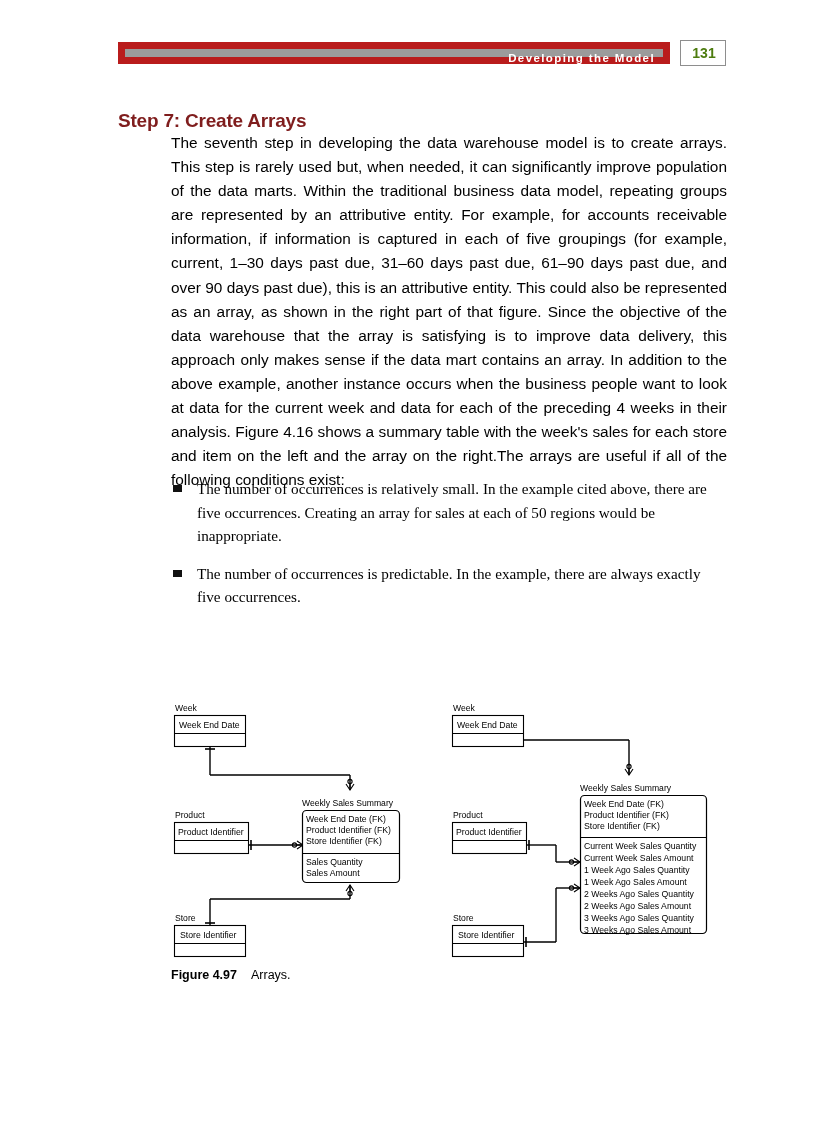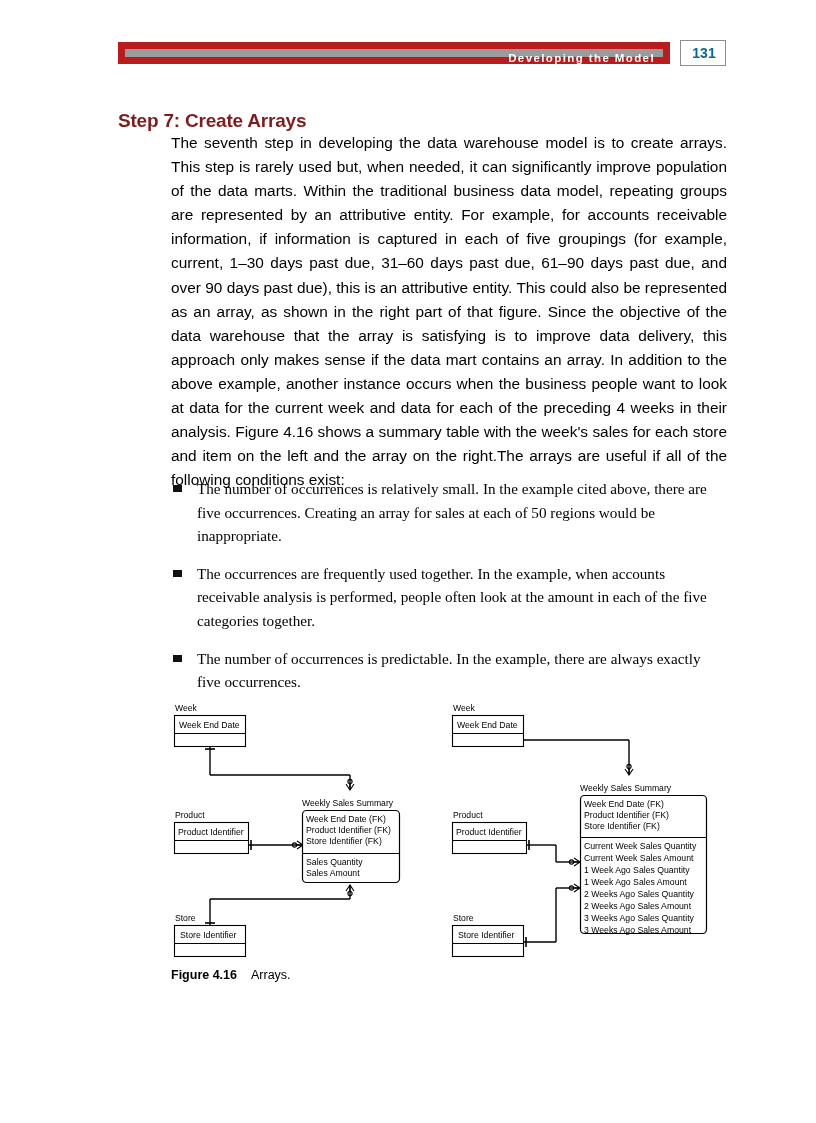--- a/index.html
+++ b/index.html
@@ -38,21 +38,21 @@
     border:1px solid #8e8e8e;
     background:#ffffff;
     box-sizing:border-box;
   }
   .pagenum{
     position:absolute; left:0; top:4px; width:46px;
     text-align:center;
     font-family:"Liberation Sans", sans-serif;
     font-weight:bold;
     font-size:14px;
-    color:#0369a1;
+    color:#4d7c0f;
   }
 
   
   .section-heading{
     position:absolute; left:118px; top:97px;
     font-family:"Liberation Sans", sans-serif;
     font-weight:bold;
     font-size:19px;
     letter-spacing:-0.2px;
     color:#7f1d1d;
@@ -137,24 +137,20 @@
   <h1 class="section-heading">Step 7: Create Arrays</h1>
 
   <div class="body-col">
     <p class="para">The seventh step in developing the data warehouse model is to create arrays. This step is rarely used but, when needed, it can significantly improve population of the data marts. Within the traditional business data model, repeating groups are represented by an attributive entity. For example, for accounts receivable information, if information is captured in each of five groupings (for example, current, 1–30 days past due, 31–60 days past due, 61–90 days past due, and over 90 days past due), this is an attributive entity. This could also be represented as an array, as shown in the right part of that figure. Since the objective of the data warehouse that the array is satisfying is to improve data delivery, this approach only makes sense if the data mart contains an array. In addition to the above example, another instance occurs when the business people want to look at data for the current week and data for each of the preceding 4 weeks in their analysis. Figure 4.16 shows a summary table with the week's sales for each store and item on the left and the array on the right.The arrays are useful if all of the following conditions exist:</p>
   </div>
 
   <div class="bullets">
     <div class="bullet-item">
       <span class="bullet-marker"></span>
       <span>The number of occurrences is relatively small. In the example cited above, there are five occurrences. Creating an array for sales at each of 50 regions would be inappropriate.</span>
-    </div>
-    <div class="bullet-item">
-      <span class="bullet-marker"></span>
-      <span>The occurrences are frequently used together. In the example, when accounts receivable analysis is performed, people often look at the amount in each of the five categories together.</span>
     </div>
     <div class="bullet-item">
       <span class="bullet-marker"></span>
       <span>The number of occurrences is predictable. In the example, there are always exactly five occurrences.</span>
     </div>
   </div>
 
   <div class="figure">
     <svg width="816" height="1123" viewBox="0 0 816 1123" xmlns="http://www.w3.org/2000/svg">
       <defs>
@@ -292,16 +288,16 @@
           <text class="ent-attr" x="584" y="897">2 Weeks Ago Sales Quantity</text>
           <text class="ent-attr" x="584" y="909">2 Weeks Ago Sales Amount</text>
           <text class="ent-attr" x="584" y="921">3 Weeks Ago Sales Quantity</text>
           <text class="ent-attr" x="584" y="933">3 Weeks Ago Sales Amount</text>
         </g>
       </g>
     </svg>
   </div>
 
   <div class="fig-caption">
-    <b>Figure 4.16</b><span class="cap-text">Arrays.</span>
+    <b>Figure 4.97</b><span class="cap-text">Arrays.</span>
   </div>
 
 </div>
 
 </body></html>

